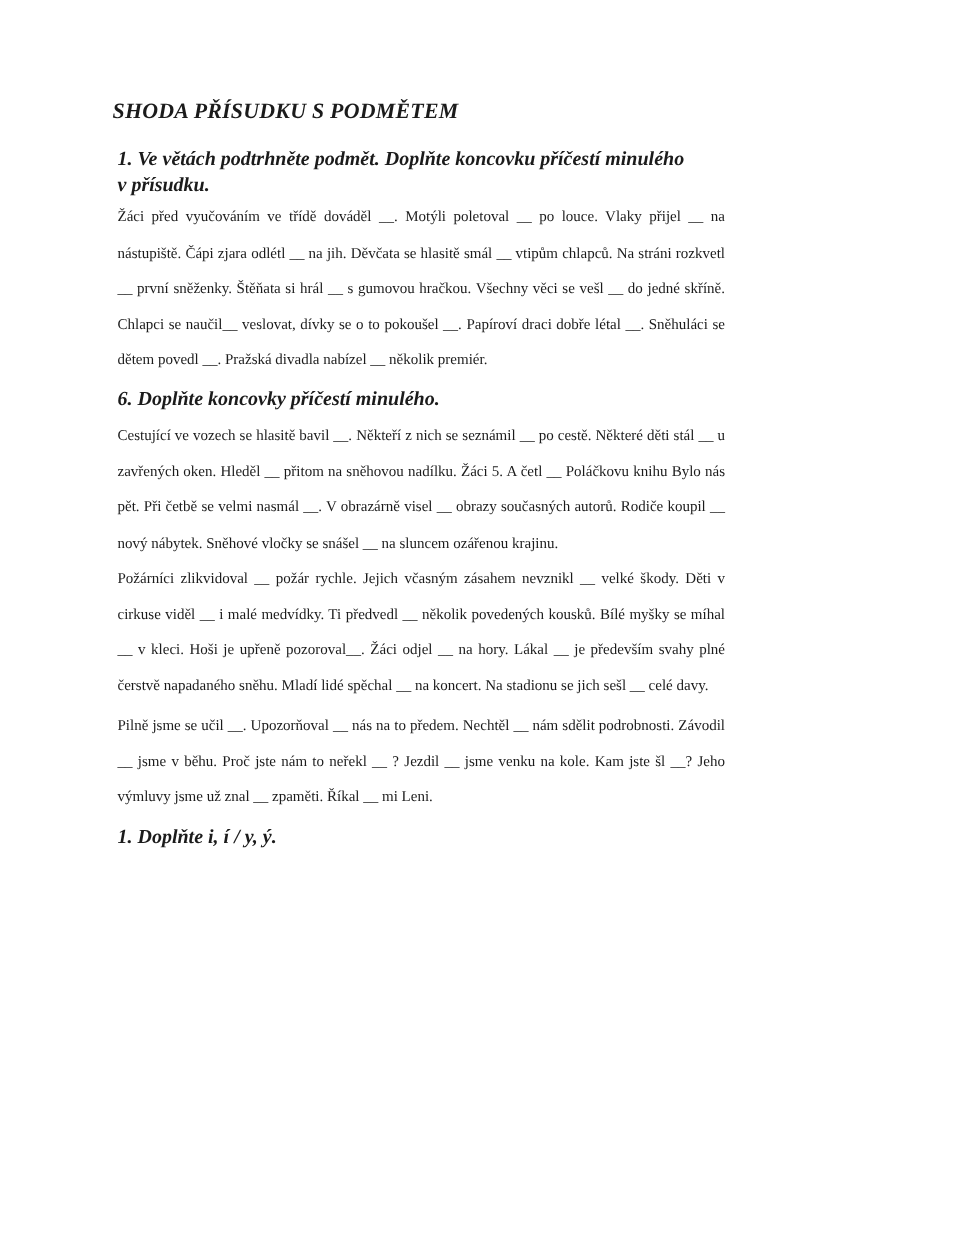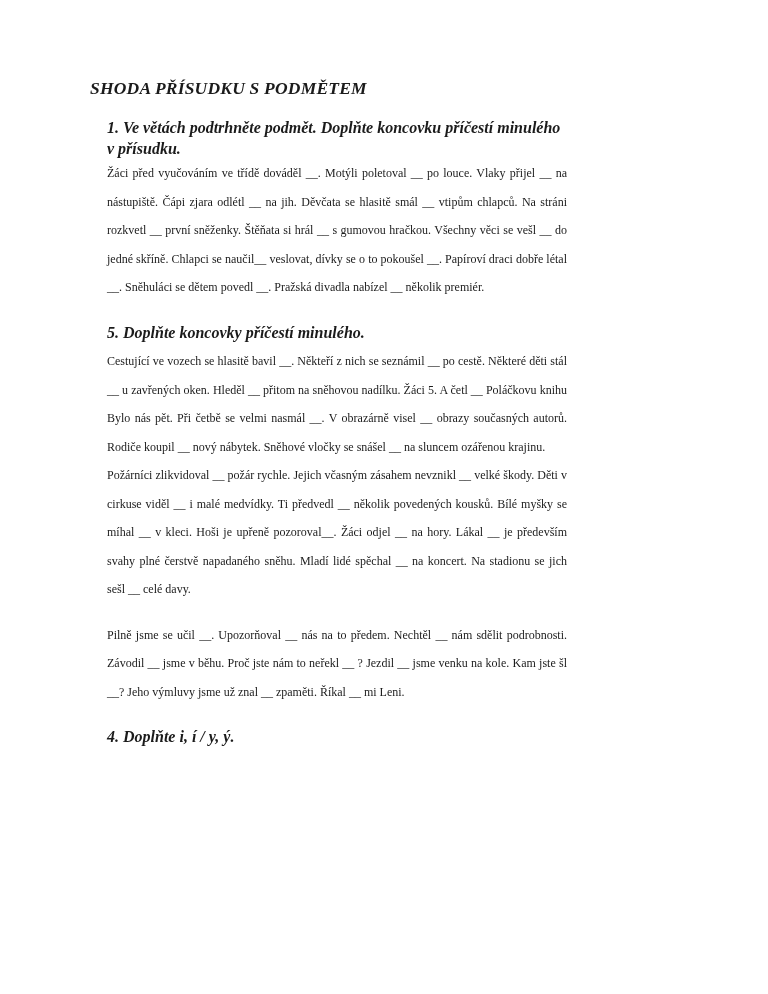--- a/index.html
+++ b/index.html
@@ -42,42 +42,42 @@
   }
   .ex-heading.flow {
     line-height: 28.5px;
   }
   .para {
     font-size: 12px;
     line-height: 28.5px;
     text-align: justify;
     margin: 0;
   }
-  section { margin: 17px; }
+  section { margin: 4px; }
 </style>
 </head>
 <body>
 
 <div class="page">
 
   <h1 class="doc-title">SHODA PŘÍSUDKU S PODMĚTEM</h1>
 
   <section>
     <h2 class="ex-heading tight">1. Ve větách podtrhněte podmět. Doplňte koncovku příčestí minulého
 v přísudku.</h2>
     <p class="para">Žáci před vyučováním ve třídě dováděl __. Motýli poletoval __ po louce. Vlaky přijel __ na nástupiště. Čápi zjara odlétl __ na jih. Děvčata se hlasitě smál __ vtipům chlapců. Na stráni rozkvetl __ první sněženky. Štěňata si hrál __ s gumovou hračkou. Všechny věci se vešl __ do jedné skříně. Chlapci se naučil__ veslovat, dívky se o to pokoušel __. Papíroví draci dobře létal __. Sněhuláci se dětem povedl __. Pražská divadla nabízel __ několik premiér.</p>
   </section>
 
   <section>
-    <h2 class="ex-heading flow">5. Doplňte koncovky příčestí minulého.</h2>
+    <h2 class="ex-heading flow">6. Doplňte koncovky příčestí minulého.</h2>
     <p class="para">Cestující ve vozech se hlasitě bavil __. Někteří z nich se seznámil __ po cestě. Některé děti stál __ u zavřených oken. Hleděl __ přitom na sněhovou nadílku. Žáci 5. A četl __ Poláčkovu knihu Bylo nás pět. Při četbě se velmi nasmál __. V obrazárně visel __ obrazy současných autorů. Rodiče koupil __ nový nábytek. Sněhové vločky se snášel __ na sluncem ozářenou krajinu.</p>
     <p class="para">Požárníci zlikvidoval __ požár rychle. Jejich včasným zásahem nevznikl __ velké škody. Děti v cirkuse viděl __ i malé medvídky. Ti předvedl __ několik povedených kousků. Bílé myšky se míhal __ v kleci. Hoši je upřeně pozoroval__. Žáci odjel __ na hory. Lákal __ je především svahy plné čerstvě napadaného sněhu. Mladí lidé spěchal __ na koncert. Na stadionu se jich sešl __ celé davy.</p>
   </section>
 
   <section>
     <p class="para">Pilně jsme se učil __. Upozorňoval __ nás na to předem. Nechtěl __ nám sdělit podrobnosti. Závodil __ jsme v běhu. Proč jste nám to neřekl __ ? Jezdil __ jsme venku na kole. Kam jste šl __? Jeho výmluvy jsme už znal __ zpaměti. Říkal __ mi Leni.</p>
   </section>
 
   <section>
-    <h2 class="ex-heading flow">4. Doplňte i, í / y, ý.</h2>
+    <h2 class="ex-heading flow">1. Doplňte i, í / y, ý.</h2>
   </section>
 
 </div>
 
 </body></html>

